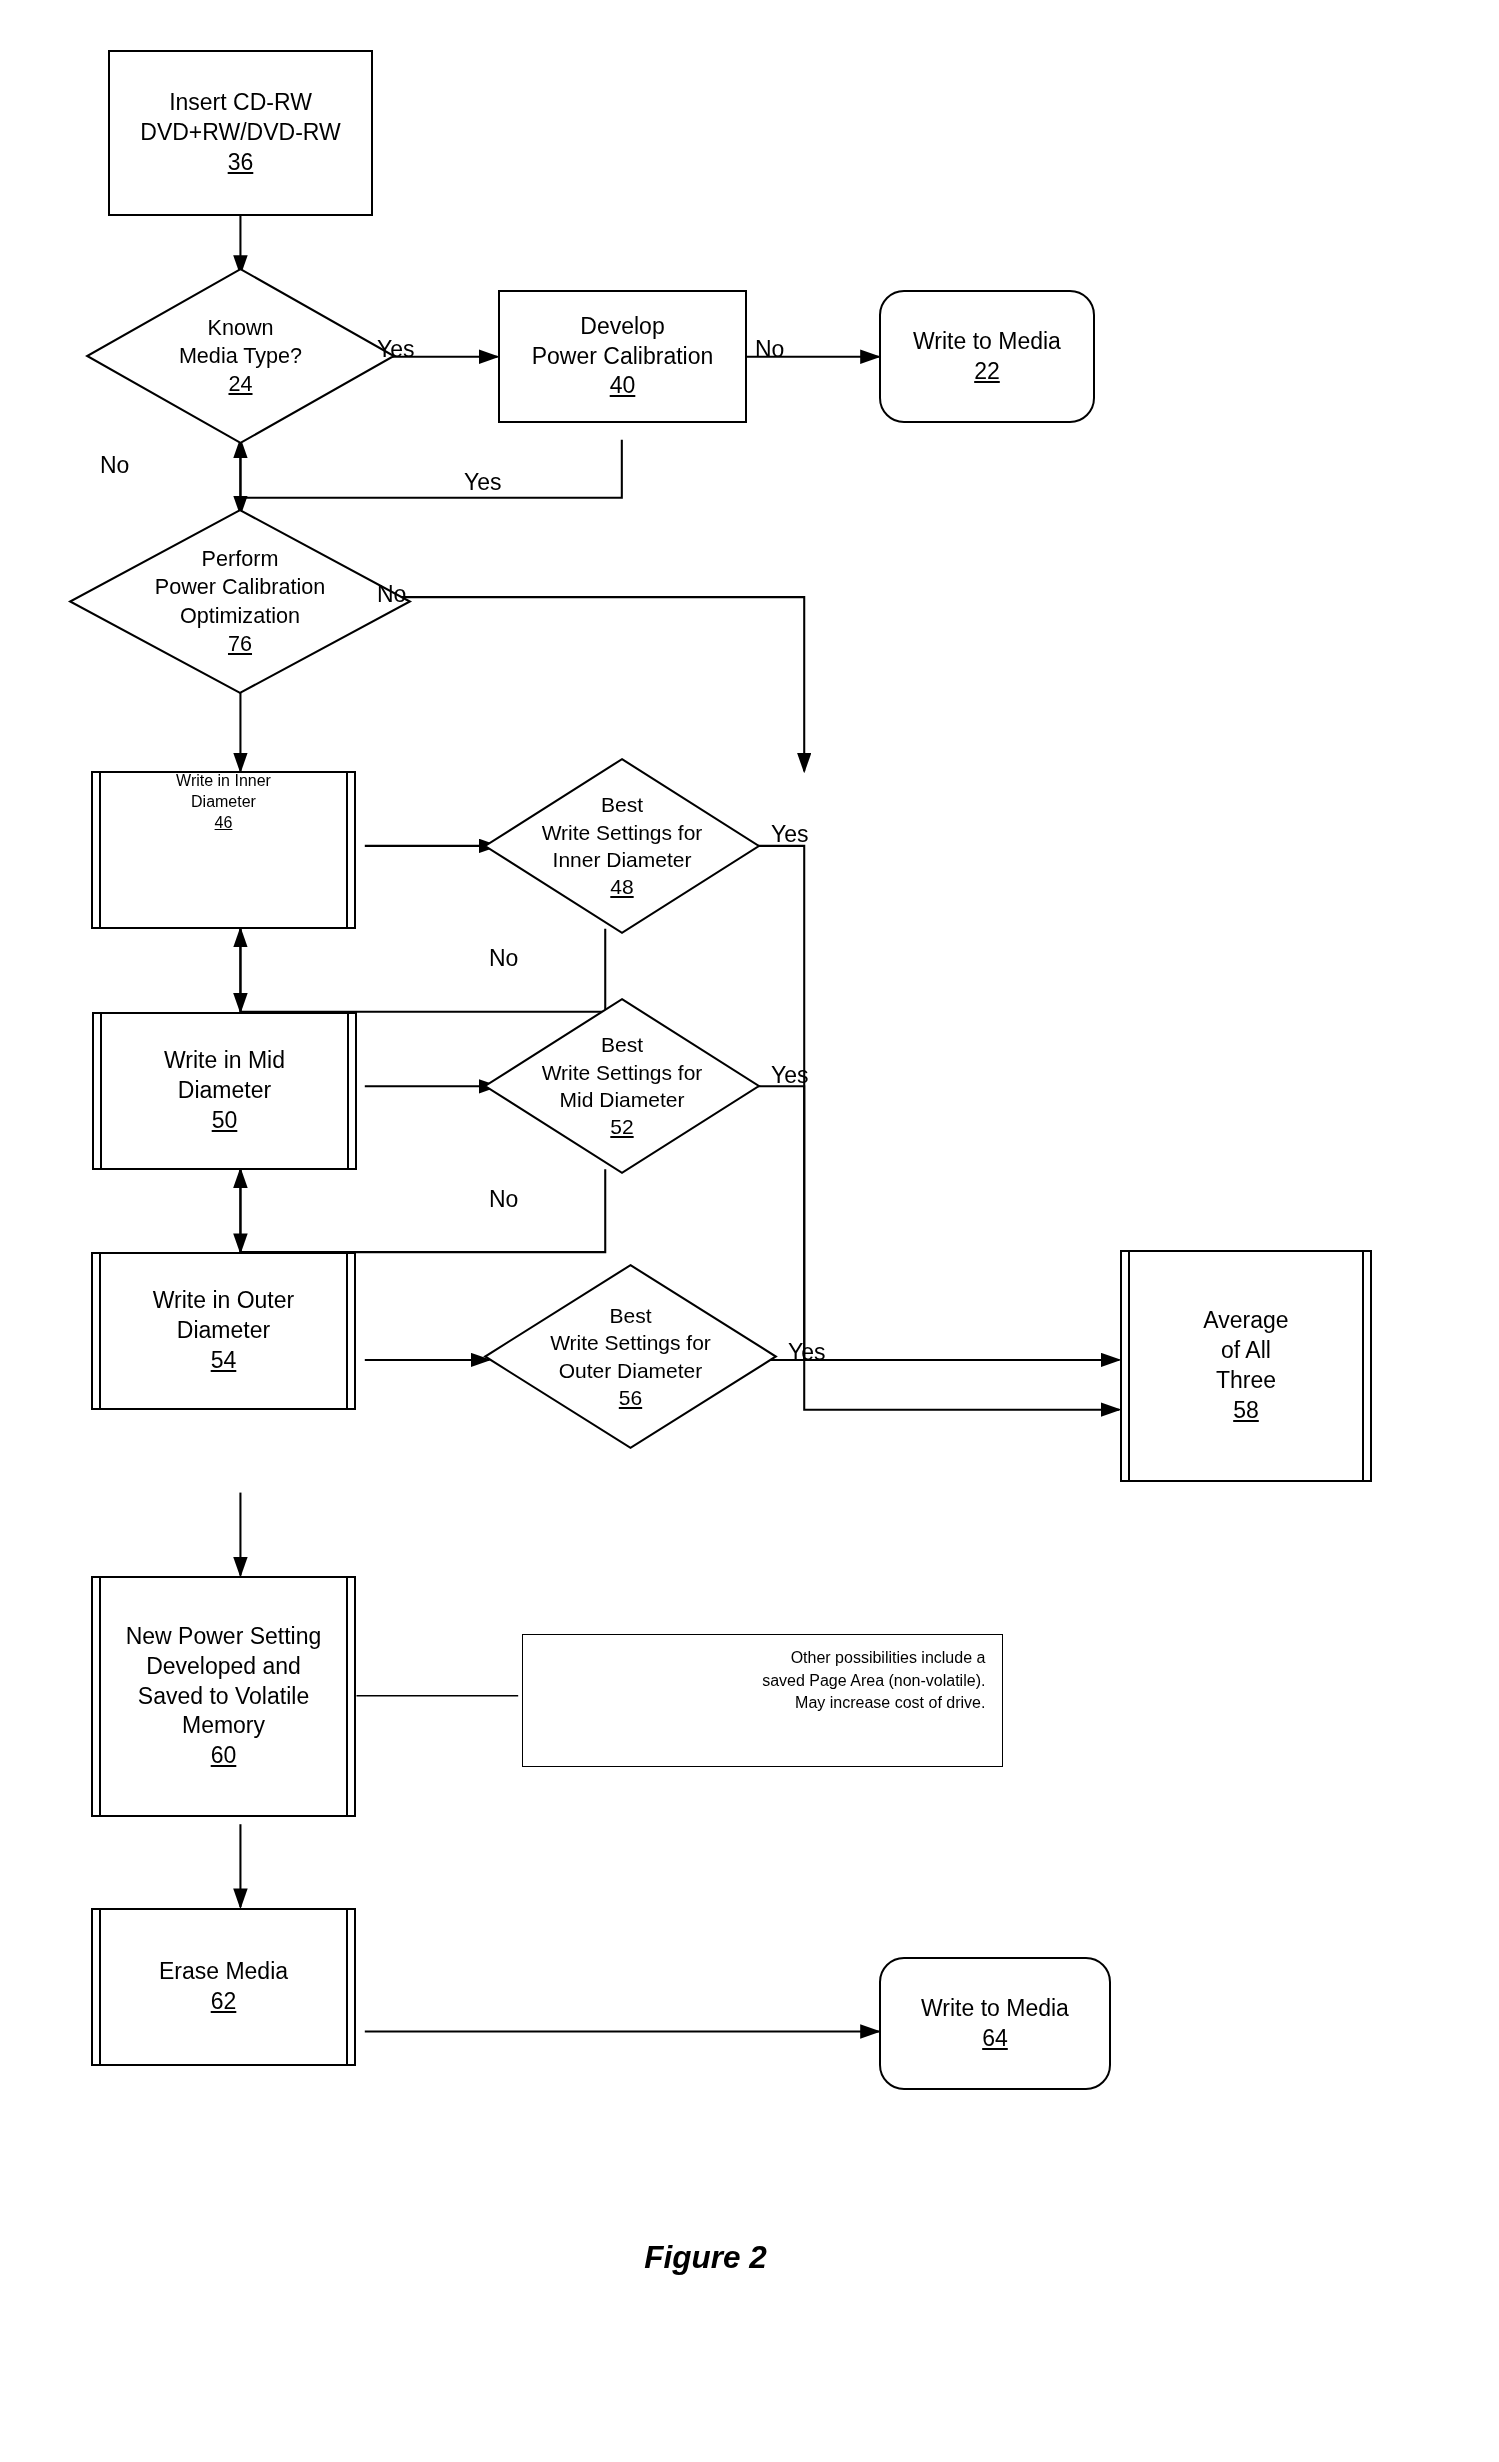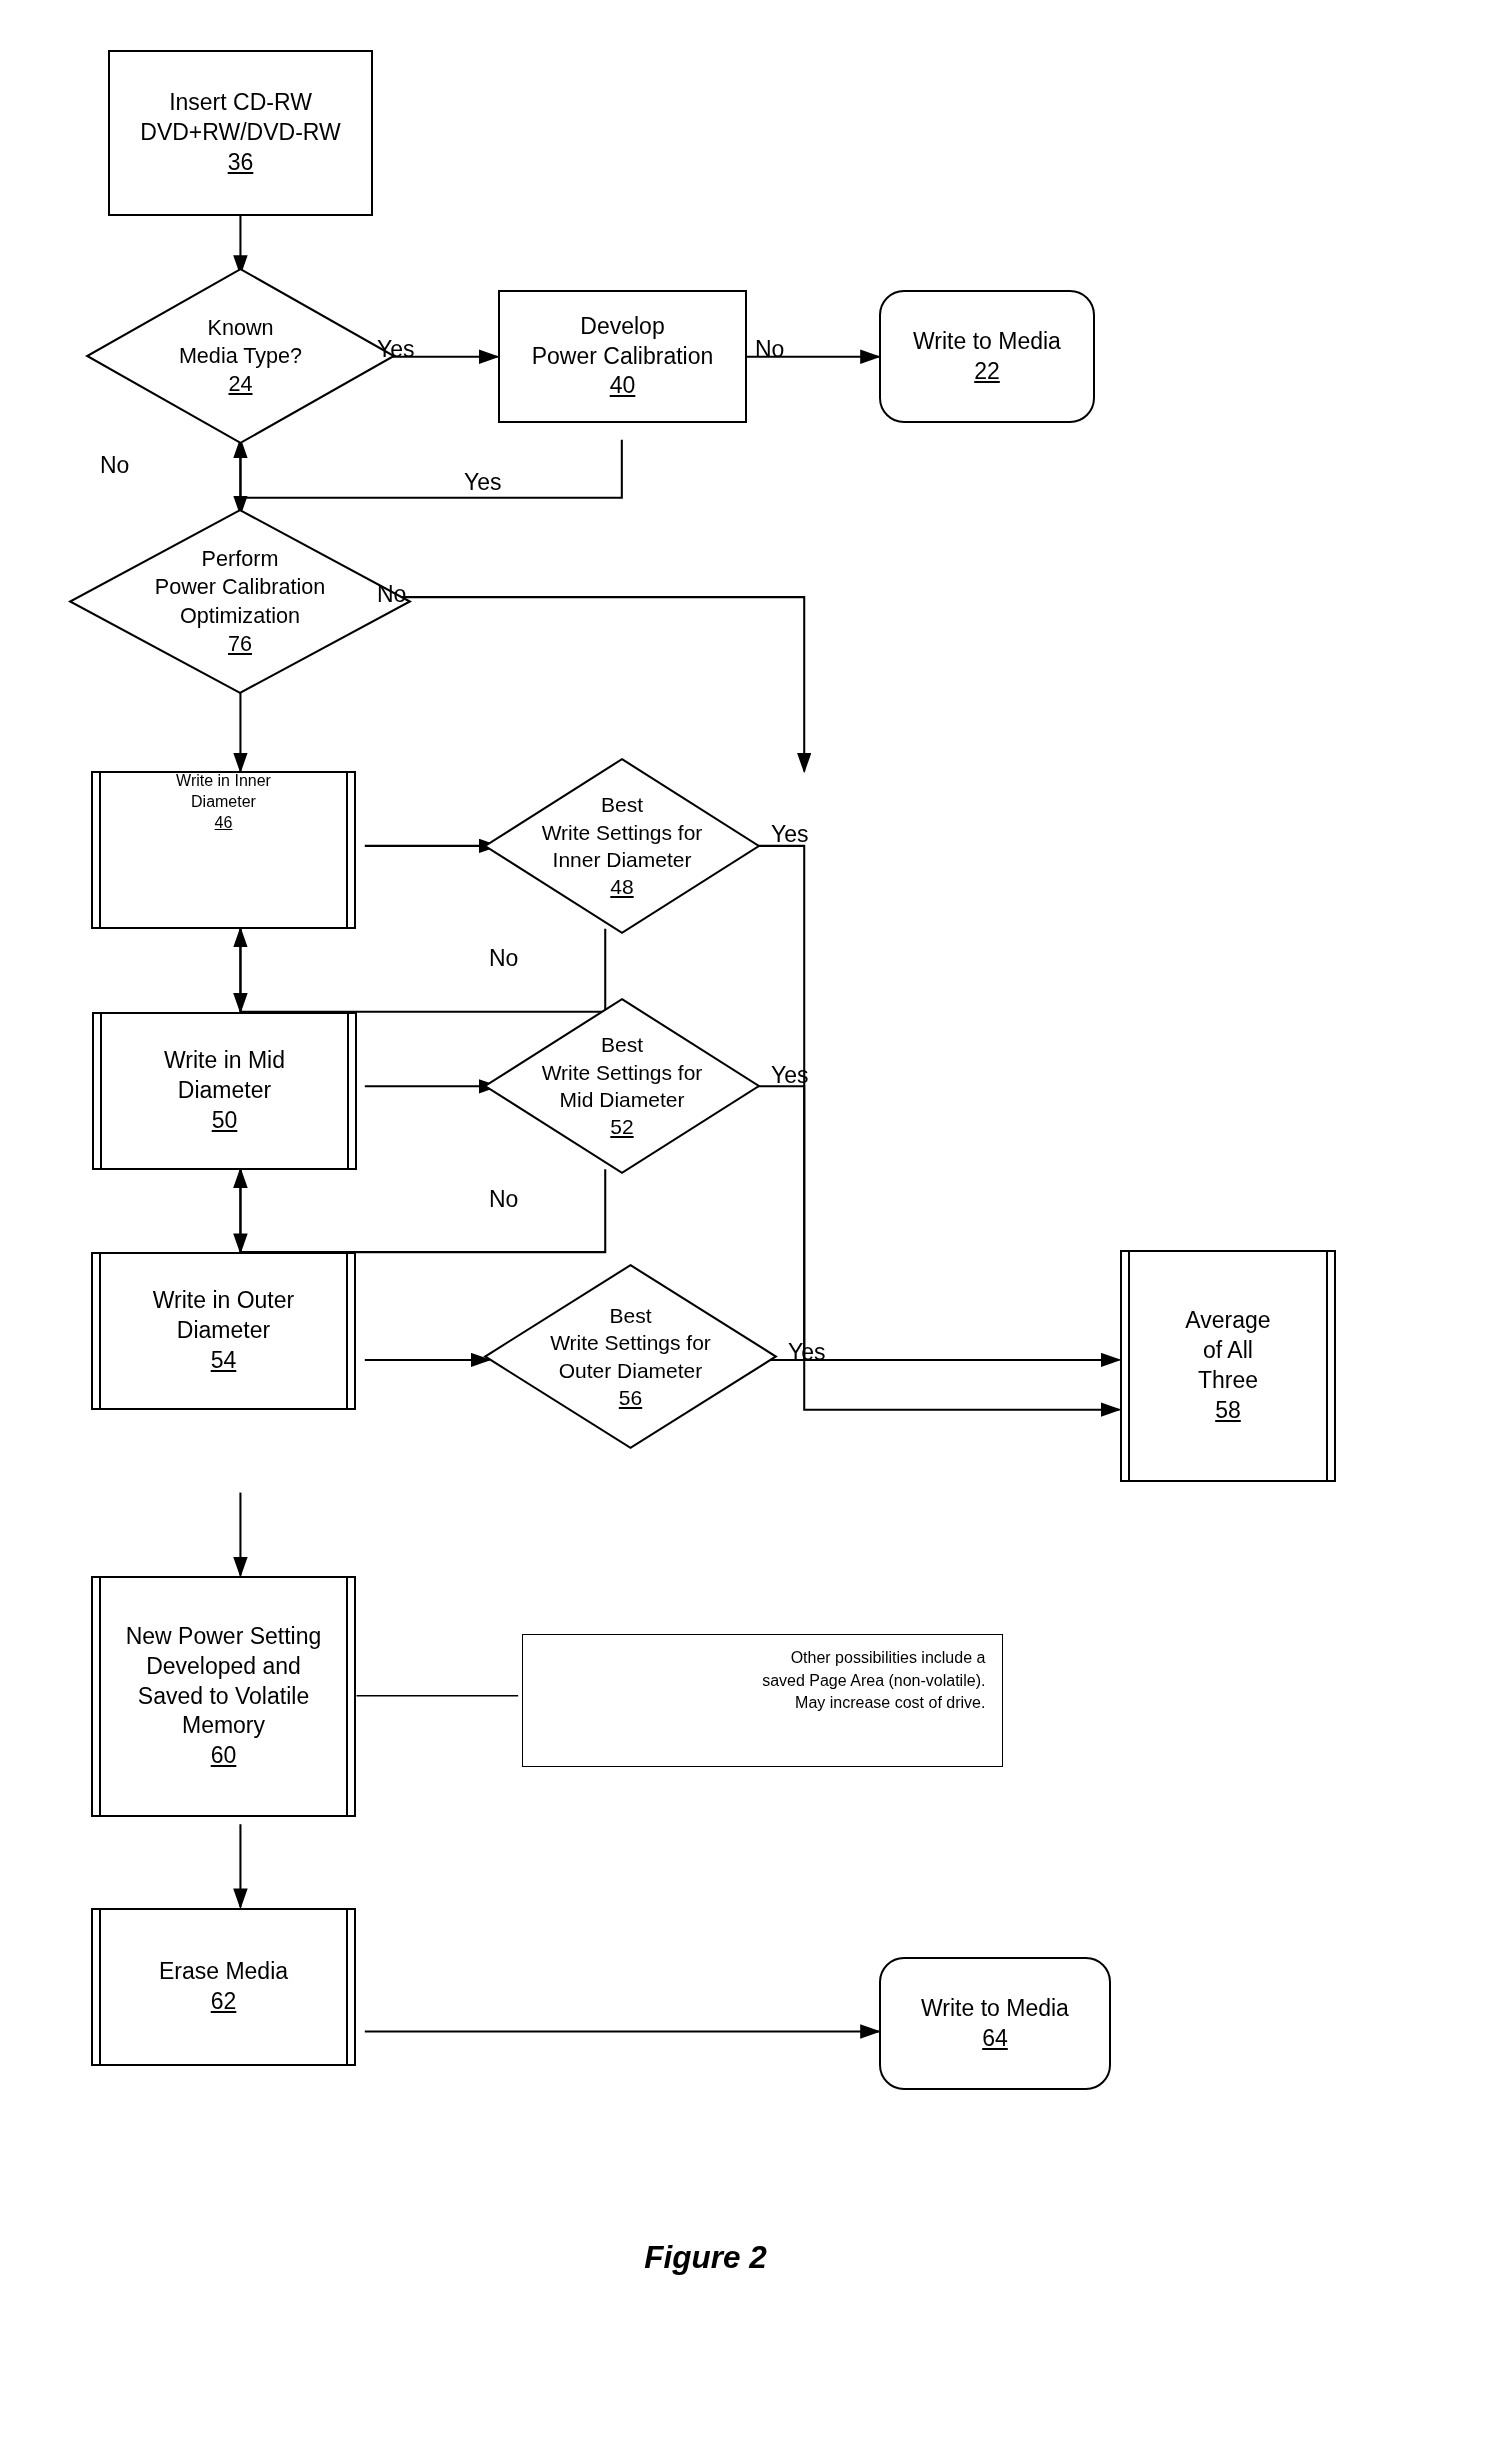--- a/index.html
+++ b/index.html
@@ -285,21 +285,21 @@
       </svg>
     </div>
     <div class="diamond-text" style="font-size:21px;">
       <div>Best<br>Write Settings for<br>Outer Diameter</div>
       <div class="underline">56</div>
     </div>
   </div>
 
   <div style="position:absolute; left:788px; top:1339px; font-size:23px;">Yes</div>
 
-  <div style="position:absolute; left:1120px; top:1250px; width:216px; height:232px;">
+  <div style="position:absolute; left:1120px; top:1250px; width:252px; height:232px;">
     <div style="position:absolute; top:0;left:0;right:0;bottom:0; border:2.1px solid #000; background:white;"></div>
     <div style="position:absolute; top:0;left:8.3px;bottom:0; border-left:2.1px solid #000;"></div>
     <div style="position:absolute; top:0;right:8.3px;bottom:0; border-right:2.1px solid #000;"></div>
     <div style="position:absolute; top:0;left:0;right:0;bottom:0; display:flex;align-items:center;justify-content:center;text-align:center;font-size:23px;line-height:1.3;">
       <div>
         <div>Average<br>of All<br>Three</div>
         <div class="underline">58</div>
       </div>
     </div>
   </div>

